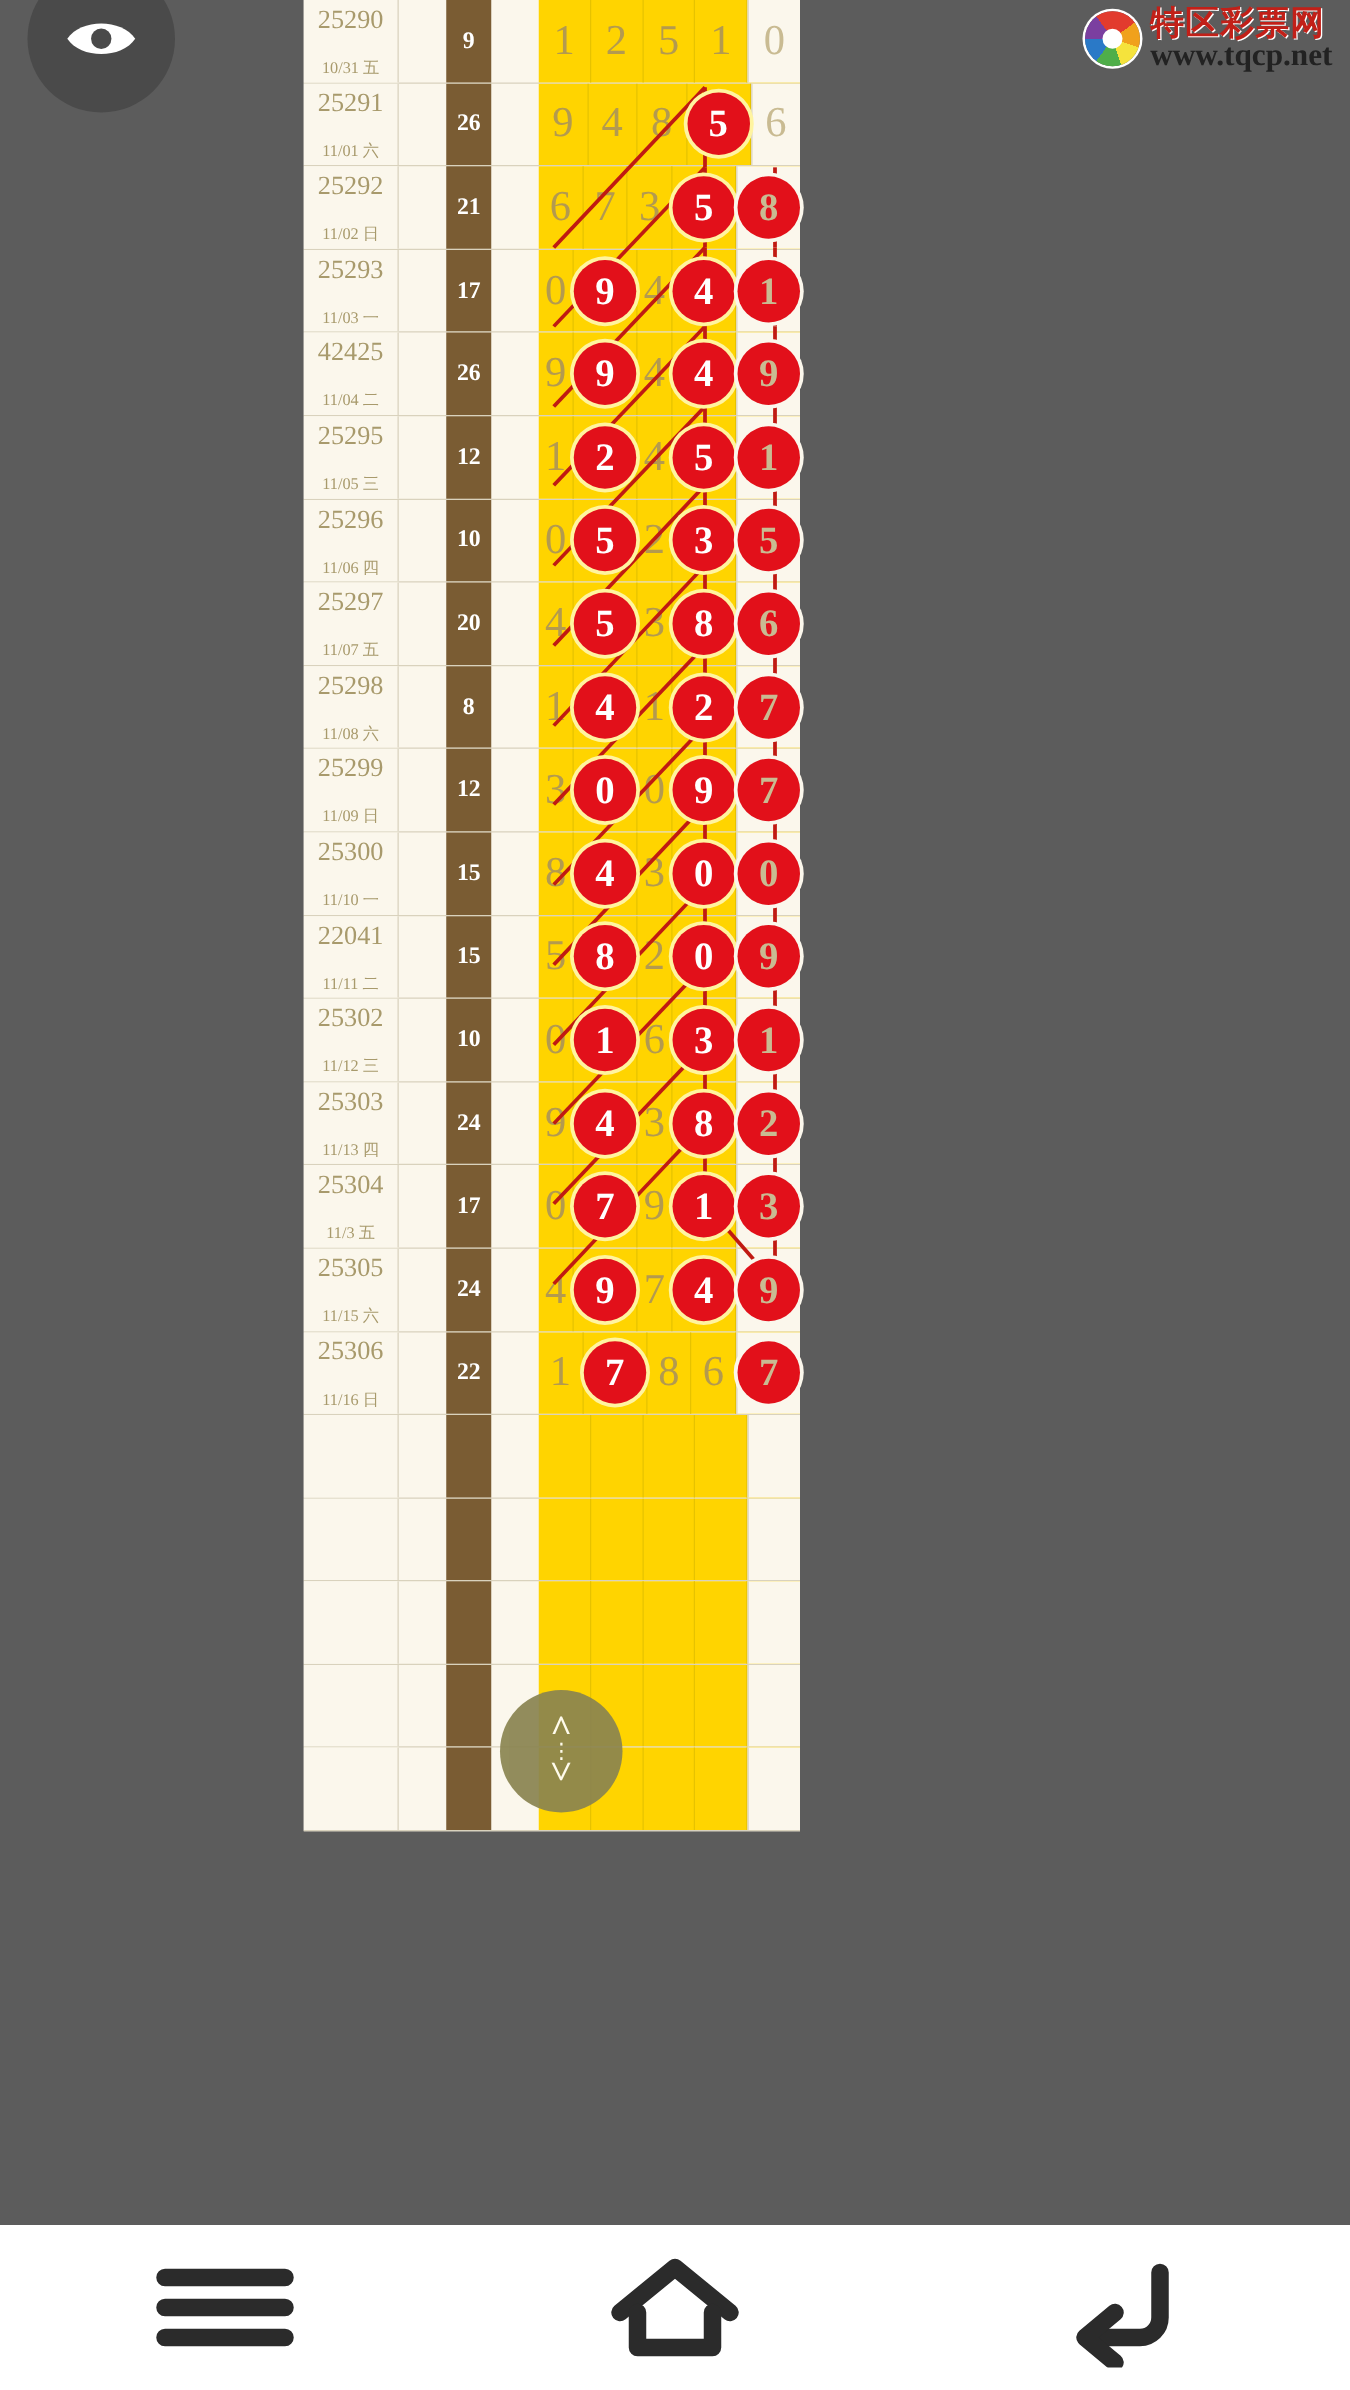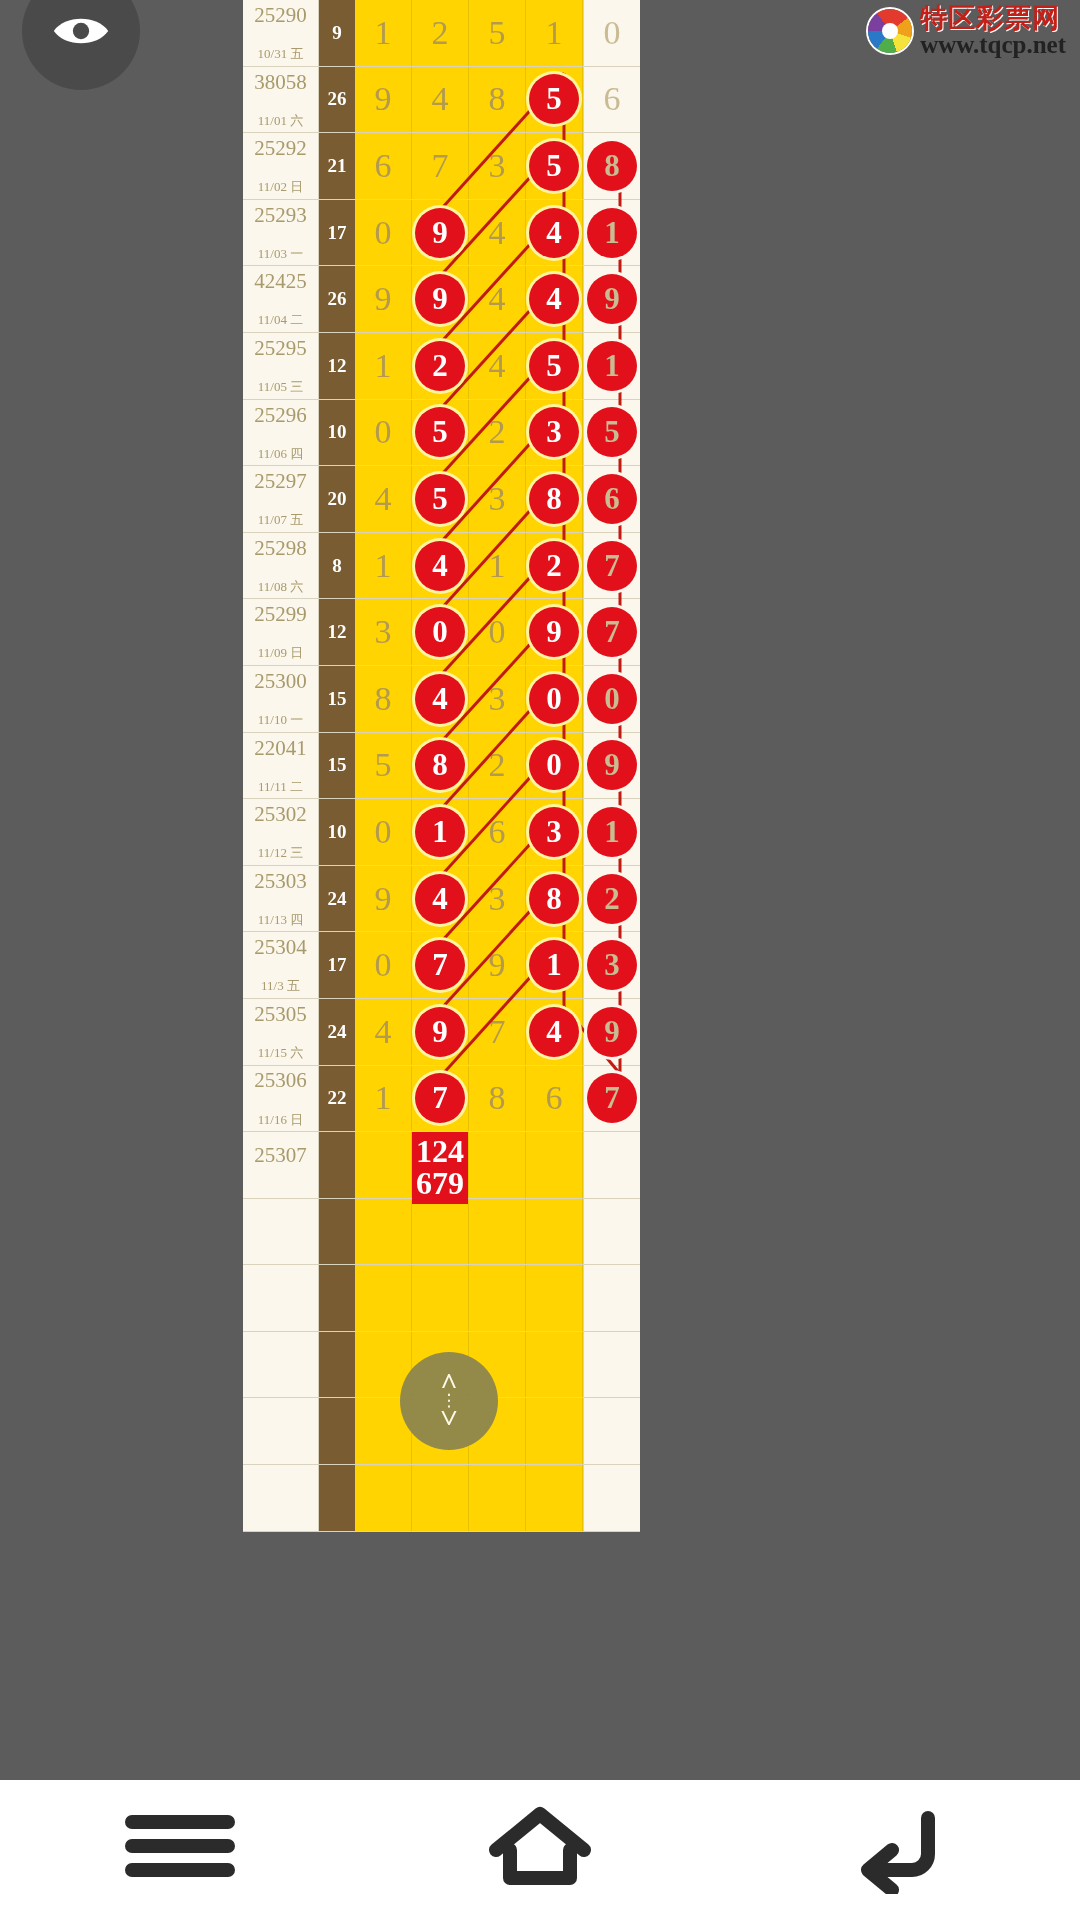--- a/index.html
+++ b/index.html
@@ -51,20 +51,21 @@
   #sheet{
     position:absolute;left:243px;top:0;width:397px;
     background:#fbf7ec;
     z-index:5;
   }
   .row{
     display:flex;height:66.6px;
     box-sizing:border-box;
     border-bottom:1px solid #d9d2bd;
     position:relative;
+    gap:38px;
   }
   .c-issue{
     width:76px;flex:0 0 76px;
     background:#fbf7ec;
     display:flex;flex-direction:column;align-items:center;justify-content:center;
     border-right:1px solid #d9d2bd;
     box-sizing:border-box;
   }
   .c-issue .no{font-size:21px;color:#a89a6c;line-height:1.05;}
   .c-issue .dt{font-size:13px;color:#a89a6c;line-height:1.2;margin-top:20px;}
@@ -223,21 +224,21 @@
           <div class="cell">
             <span class="num">1</span>
           </div>
           <div class="cell last">
             <span class="num">0</span>
           </div>
         </div>
       </div>
       <div class="row">
         <div class="c-issue">
-          <div class="no">38058</div>
+          <div class="no">25291</div>
           <div class="dt">11/01 六</div>
         </div>
         <div class="c-sum">26</div>
         <div class="balls">
           <div class="cell">
             <span class="num">9</span>
           </div>
           <div class="cell">
             <span class="num">4</span>
           </div>
@@ -602,48 +603,20 @@
             <span class="num hit">7</span>
           </div>
           <div class="cell">
             <span class="num">8</span>
           </div>
           <div class="cell">
             <span class="num">6</span>
           </div>
           <div class="cell last">
             <span class="num hit">7</span>
-          </div>
-        </div>
-      </div>
-      <div class="row">
-        <div class="c-issue">
-          <div class="no">25307</div>
-          <div class="dt"></div>
-        </div>
-        <div class="c-sum"></div>
-        <div class="balls">
-          <div class="cell">
-            <span class="num"></span>
-          </div>
-          <div class="cell">
-            <span class="num"></span>
-            <div class="pred" style="position: absolute; left: 0px; top: 0px; width: 100%;">
-              <div>124</div>
-              <div>679</div>
-            </div>
-          </div>
-          <div class="cell">
-            <span class="num"></span>
-          </div>
-          <div class="cell">
-            <span class="num"></span>
-          </div>
-          <div class="cell last">
-            <span class="num"></span>
           </div>
         </div>
       </div>
       <div class="row">
         <div class="c-issue">
           <div class="no"></div>
           <div class="dt"></div>
         </div>
         <div class="c-sum"></div>
         <div class="balls">

